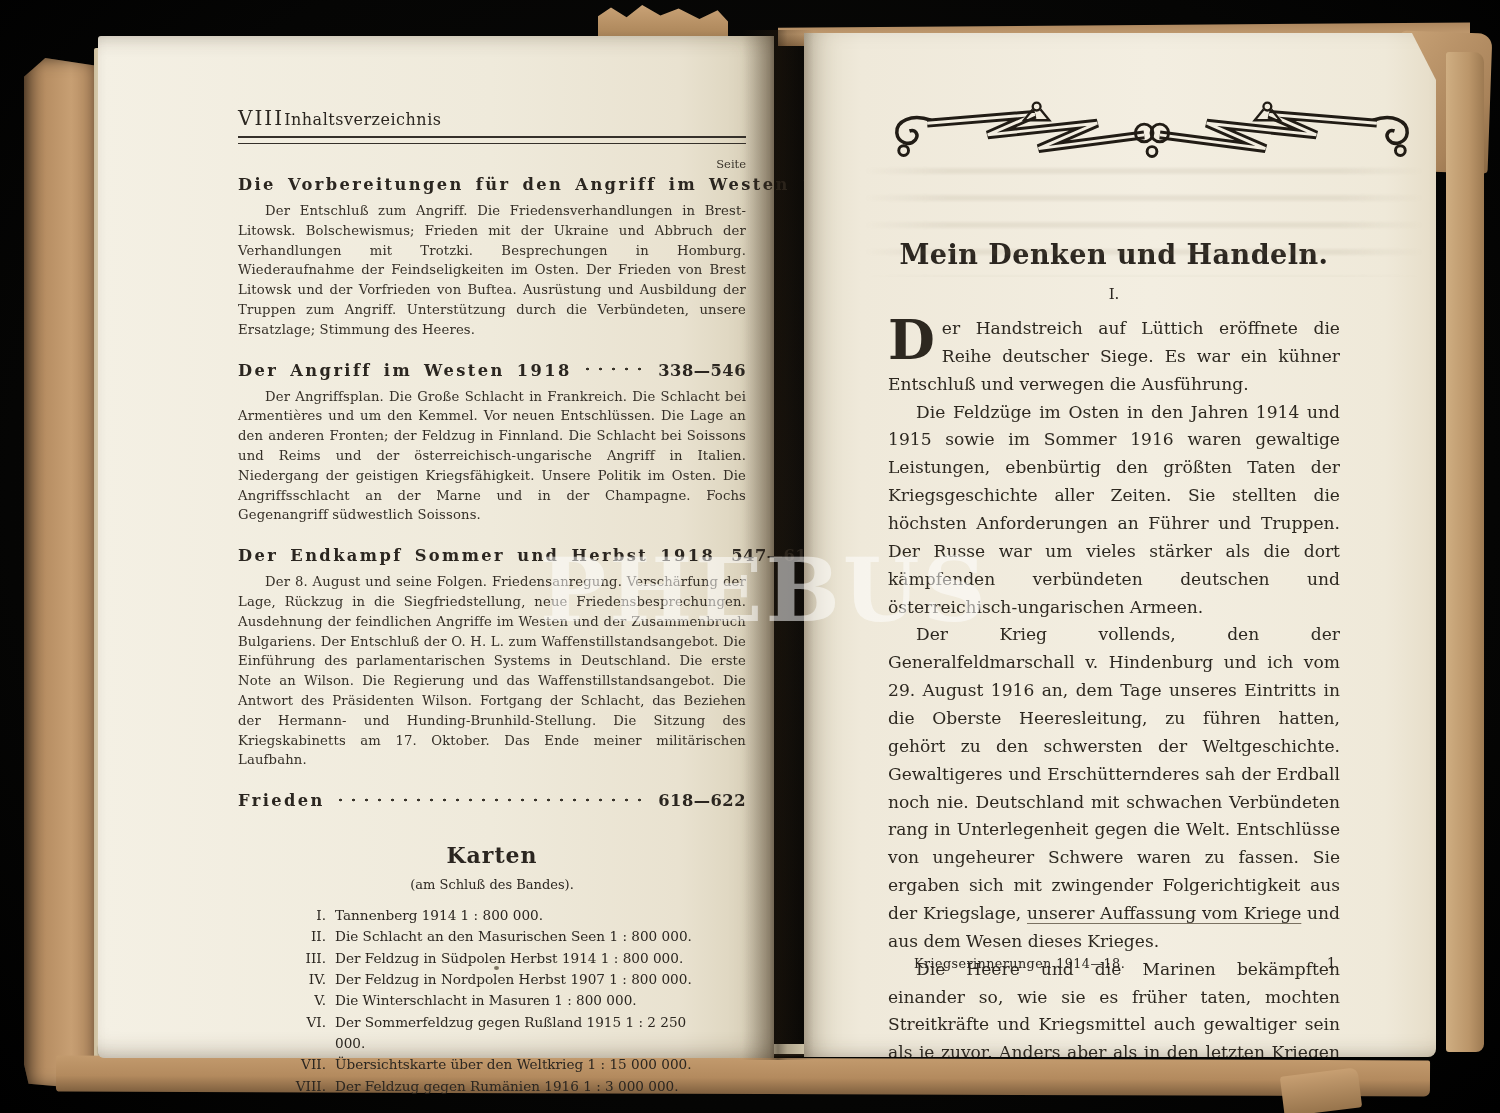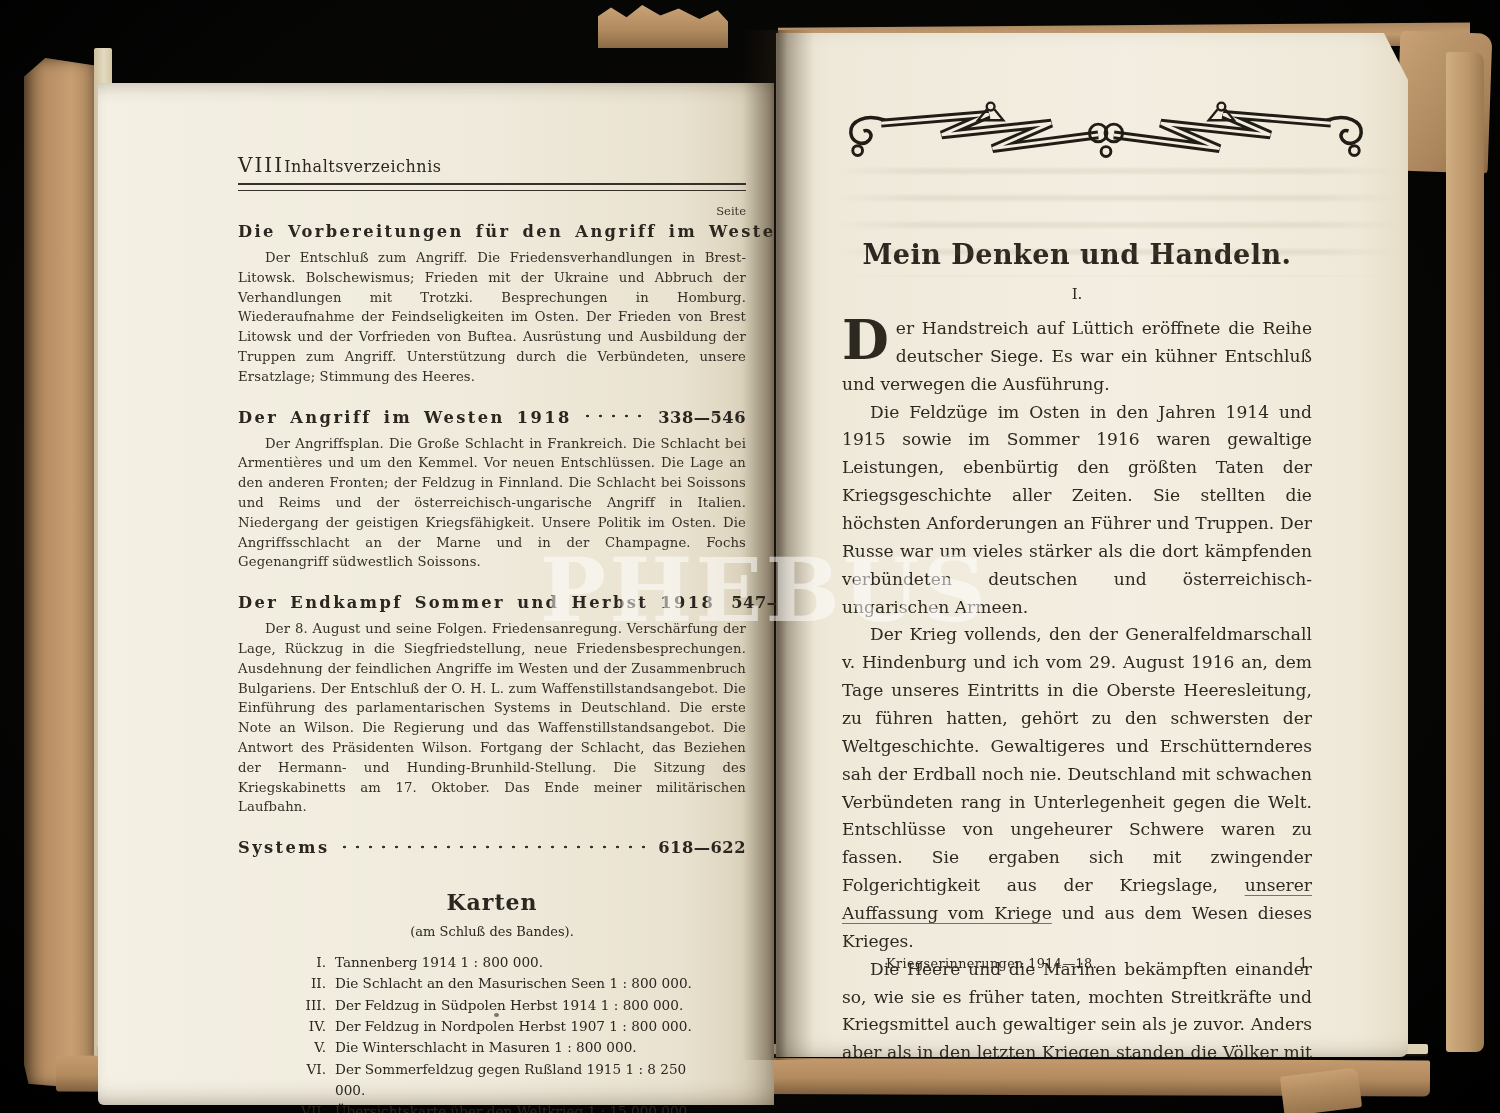--- a/index.html
+++ b/index.html
@@ -45,29 +45,28 @@
   .s2{left:102px;top:1031px;width:640px;height:7px;background:#e2d9c0;box-shadow:0 1px 1px rgba(90,70,45,.4);}
   .s3{left:98px;top:1044px;width:1330px;height:10px;background:#dcd2b6;box-shadow:0 2px 2px rgba(60,45,28,.5);}
   
   .page{position:absolute;box-sizing:border-box;}
   .page-left{
     left:98px;top:36px;width:676px;height:1022px;
     background:linear-gradient(90deg,#f4f0e4 0%,#efeadb 58%,#e9e2d0 86%,#d9d0b8 99%);
     border-radius:3px 0 0 6px;
     box-shadow:inset -26px 0 34px -22px rgba(70,52,32,.55), inset 0 -18px 26px -20px rgba(70,52,32,.45), inset 0 14px 22px -18px rgba(70,52,32,.35);
     padding:70px 28px 0 140px;
-    margin-top:47px;
   }
   .page-right{
-    left:776px;top:33px;width:632px;height:1024px;
+    left:804px;top:33px;width:632px;height:1024px;
     background:linear-gradient(90deg,#e4ddc9 0%,#efe9da 9%,#f3eee1 55%,#efe9d9 92%,#e6ddc8 100%);
     border-radius:0 6px 8px 0;
     clip-path:polygon(0 0,96.2% 0,100% 4.6%,100% 100%,0 100%);
     box-shadow:inset 22px 0 30px -20px rgba(70,52,32,.5), inset 0 -16px 24px -20px rgba(70,52,32,.4);
-    padding:0 96px 0 66px;
+    padding:0 96px 0 84px;
   }
   .gutter-shadow{position:absolute;left:742px;top:30px;width:72px;height:1030px;z-index:5;pointer-events:none;
     background:linear-gradient(90deg,rgba(50,36,20,0) 0%,rgba(50,36,20,.28) 38%,rgba(35,25,14,.5) 50%,rgba(50,36,20,.25) 63%,rgba(50,36,20,0) 100%);}
   
   .toc-header{display:flex;align-items:baseline;}
   .folio{font-size:20px;letter-spacing:2px;}
   .running-title{flex:1;text-align:left;font-size:16px;letter-spacing:.5px;}
   .header-spacer{width:60px;}
   .double-rule{margin-top:6px;height:5px;border-top:2.6px solid #35302a;border-bottom:1.1px solid #35302a;}
   .seite{ text-align:right;font-size:11.5px;margin-top:13px;color:#3a342b;}
@@ -155,21 +154,21 @@
     <div class="toc-entry">
       <div class="entry-line">
         <span class="entry-title">Der Endkampf Sommer und Herbst 1918</span>
         <span class="leader"></span>
         <span class="entry-pages">547—617</span>
       </div>
       <div class="entry-summary">Der 8. August und seine Folgen. Friedensanregung. Verschärfung der Lage, Rückzug in die Siegfriedstellung, neue Friedensbesprechungen. Ausdehnung der feindlichen Angriffe im Westen und der Zusammenbruch Bulgariens. Der Entschluß der O. H. L. zum Waffenstillstandsangebot. Die Einführung des parlamentarischen Systems in Deutschland. Die erste Note an Wilson. Die Regierung und das Waffenstillstandsangebot. Die Antwort des Präsidenten Wilson. Fortgang der Schlacht, das Beziehen der Hermann- und Hunding-Brunhild-Stellung. Die Sitzung des Kriegskabinetts am 17. Oktober. Das Ende meiner militärischen Laufbahn.</div>
     </div>
 
     <div class="entry-line simple-line">
-      <span class="entry-title">Systems</span>
+      <span class="entry-title">Frieden</span>
       <span class="leader"></span>
       <span class="entry-pages">618—622</span>
     </div>
 
     <div class="karten">
       <div class="karten-title">Karten</div>
       <div class="karten-sub">(am Schluß des Bandes).</div>
       <div class="karten-list">
         <div class="karten-row">
             <span class="karten-num">I.</span>
@@ -186,21 +185,21 @@
         <div class="karten-row">
             <span class="karten-num">IV.</span>
             <span>Der Feldzug in Nordpolen Herbst 1907 1 : 800 000.</span>
           </div>
         <div class="karten-row">
             <span class="karten-num">V.</span>
             <span>Die Winterschlacht in Masuren 1 : 800 000.</span>
           </div>
         <div class="karten-row">
             <span class="karten-num">VI.</span>
-            <span>Der Sommerfeldzug gegen Rußland 1915 1 : 8 250 000.</span>
+            <span>Der Sommerfeldzug gegen Rußland 1915 1 : 2 250 000.</span>
           </div>
         <div class="karten-row">
             <span class="karten-num">VII.</span>
             <span>Übersichtskarte über den Weltkrieg 1 : 15 000 000.</span>
           </div>
         <div class="karten-row">
             <span class="karten-num">VIII.</span>
             <span>Der Feldzug gegen Rumänien 1916 1 : 3 000 000.</span>
           </div>
 

